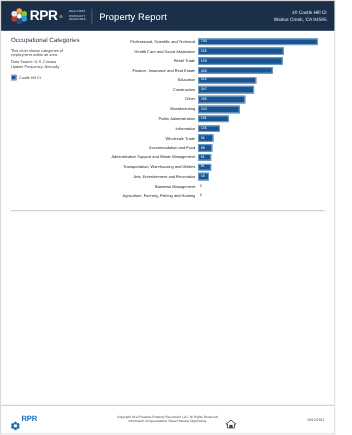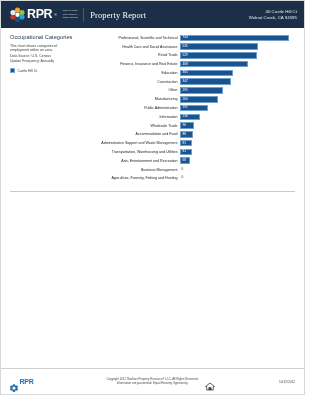--- a/index.html
+++ b/index.html
@@ -52,21 +52,20 @@
   .hdr-divider {
     width: 1px; height: 14px;
     background: #455b73;
     margin: 0 6px 0 5px;
   }
   .hdr-title {
     color: #ffffff;
     font-size: 8.5px;
     letter-spacing: 0.1px;
     white-space: nowrap;
-    font-family: Liberation Serif, serif;
   }
   .hdr-address {
     margin-left: auto;
     text-align: right;
     color: #e4e9ef;
     font-size: 4.4px;
     line-height: 6px;
     white-space: nowrap;
   }
 

